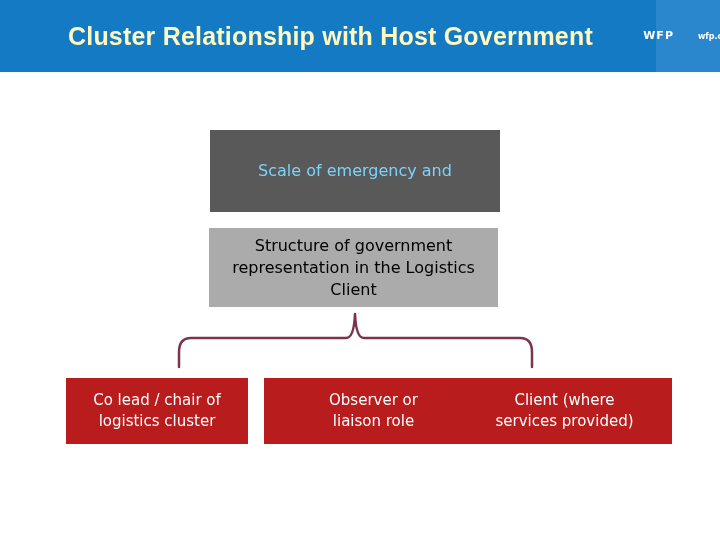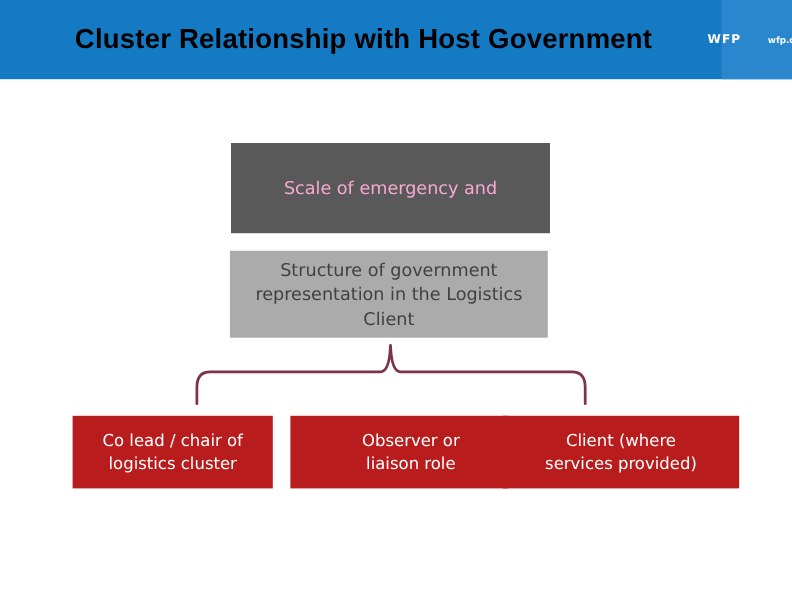--- a/index.html
+++ b/index.html
@@ -7,41 +7,41 @@
     position:relative;width:720px;height:540px;background:#ffffff;
     font-family:"DejaVu Sans","Liberation Sans",sans-serif;overflow:hidden;
   }
   
   .topbar{
     position:absolute;left:0;top:0;width:720px;height:72px;background:#147ac4;
   }
   .slide-title{
     position:absolute;left:68px;top:0;height:72px;max-width:580px;
     display:flex;align-items:center;
-    color:#000000;font-size:25px;font-weight:bold;letter-spacing:.2px;
+    color:#fef9c3;font-size:25px;font-weight:bold;letter-spacing:.2px;
     font-family:"Liberation Sans",sans-serif;white-space:nowrap;
   }
   .logo-panel{
     position:absolute;right:0;top:0;width:64px;height:72px;background:#2b87cd;
     display:flex;flex-direction:row;align-items:center;justify-content:center;
   }
   .logo-org{color:#ffffff;font-size:11px;font-weight:bold;letter-spacing:1px;line-height:12px;}
   .logo-site{color:#ffffff;font-size:8px;font-weight:bold;line-height:9px;margin-top:1px;padding-left:24px;}
   .emblem{display:block;margin:1px 0;}
   
   .dbox{
     position:absolute;display:flex;flex-direction:column;align-items:center;justify-content:center;
     text-align:center;
   }
   .box-scale{
-    left:210px;top:130px;width:290px;height:82px;background:#595959;color:#f9a8d4;
+    left:210px;top:130px;width:290px;height:82px;background:#595959;color:#7dd3fc;
     font-size:16px;line-height:22px;
   }
   .box-structure{
-    left:209px;top:228px;width:289px;height:79px;background:#ababab;color:#404040;
+    left:209px;top:228px;width:289px;height:79px;background:#ababab;color:#000000;
     font-size:16px;line-height:22px;text-align:center;
   }
   .box-navy{
     background:#b91c1c;color:#ffffff;font-size:15px;line-height:21px;top:378px;height:66px;
   }
   .box-colead{left:66px;width:182px;}
   .box-observer{left:264px;width:177px;padding-left:21px;}
   .box-client{left:457px;width:215px;}
   .brace{position:absolute;left:176px;top:310px;width:360px;height:60px;}
 </style>

